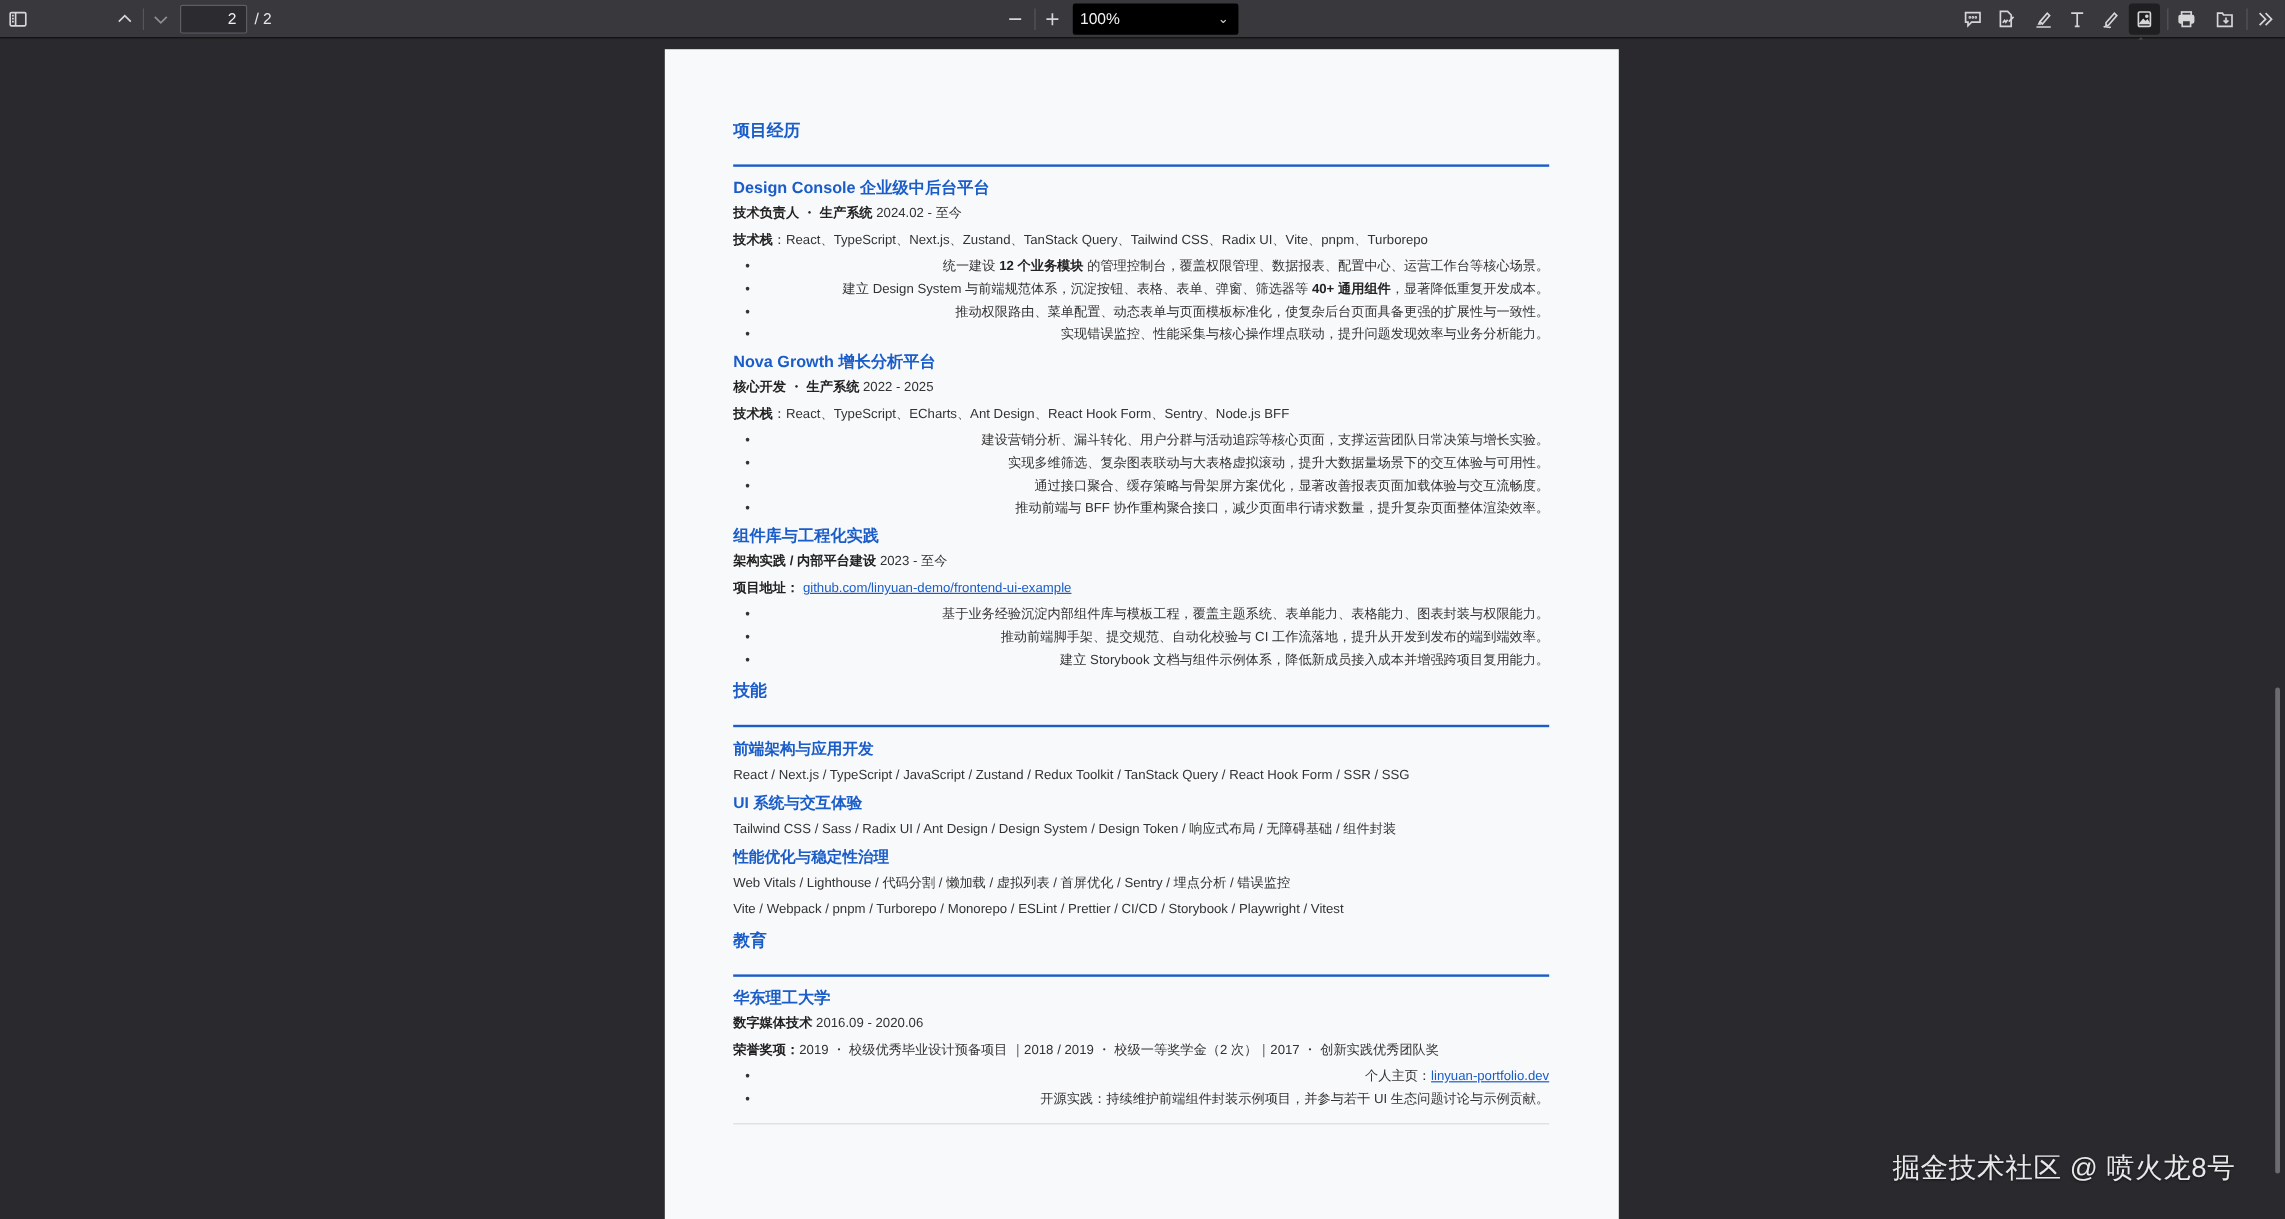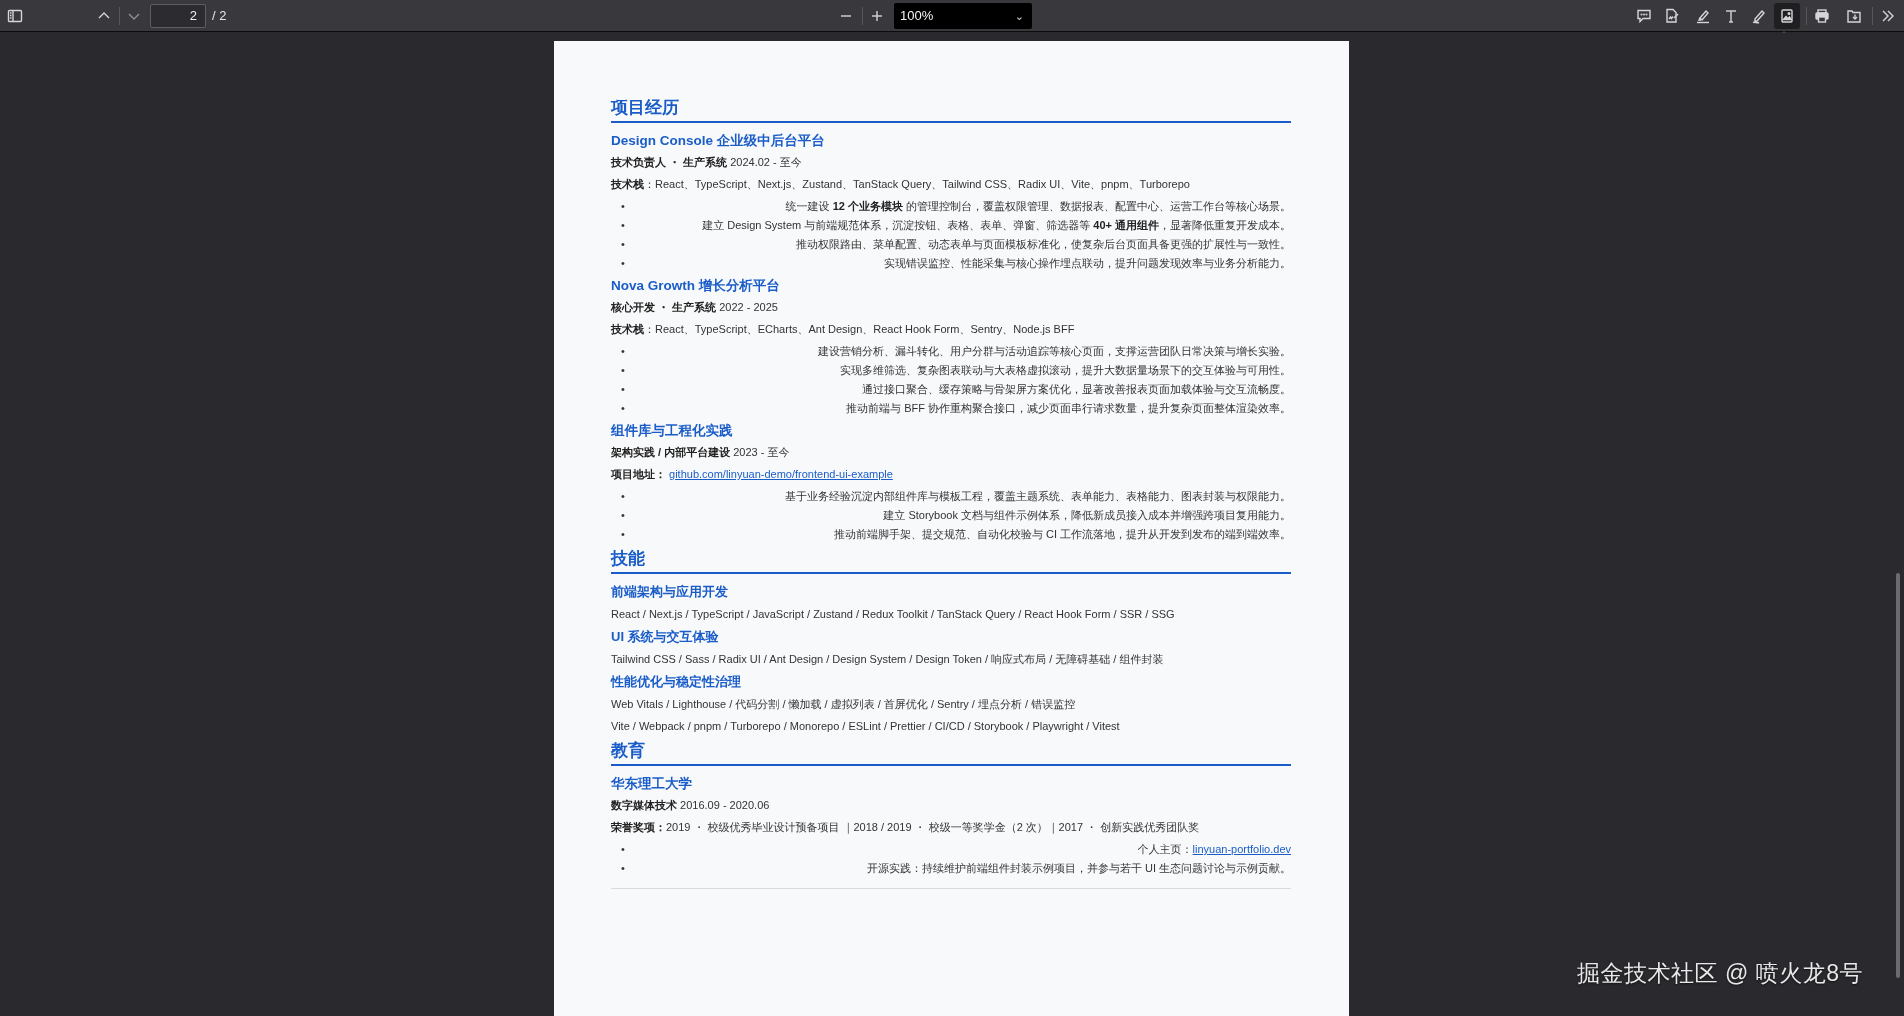--- a/index.html
+++ b/index.html
@@ -22,21 +22,21 @@
   .popover-item { display: flex; align-items: center; height: 35px; padding-left: 14px; color: #ececf0; font-size: 13px; }
   .popover-item .plus { font-size: 18px; margin-right: 10px; color: #e6e6ea; line-height: 1; }
 
   
   .viewer { position: absolute; left: 0; top: 33px; width: 1904px; height: 983px; background: #2a2a2e; }
   .scrollbar { position: absolute; right: 4px; top: 540px; width: 4px; height: 405px; background: #6b6b70; border-radius: 2px; }
 
   .page { position: absolute; left: 554px; top: 8px; width: 795px; height: 990px; background: #f8f9fb; color: #222; }
   .content { position: absolute; left: 57px; top: 56px; width: 680px; }
 
-  .sec-title { color: #1a5dc9; font-size: 17px; font-weight: bold; padding-bottom: 2px; border-bottom: 2px solid #1a5dc9; margin-bottom: 9px; line-height: 22px; }
+  .sec-title { color: #1a5dc9; font-size: 14px; font-weight: bold; padding-bottom: 18px; border-bottom: 2px solid #1a5dc9; margin-bottom: 9px; line-height: 22px; }
   .proj-title { color: #1a5dc9; font-size: 13.5px; font-weight: bold; line-height: 18px; margin-bottom: 4px; }
   .meta { font-size: 11px; line-height: 16px; color: #333; margin-bottom: 6px; }
   .meta b { color: #222; }
   .bullets { list-style: none; margin-left: 10px; margin-bottom: 6px; text-align: right; }
   .bullets li { font-size: 11px; line-height: 16px; color: #333; padding-left: 12px; position: relative; margin-bottom: 3px; }
   .bullets li::before { content: "•"; position: absolute; left: 0; top: 0; color: #333; }
   .bullets li b { color: #222; }
   .link { color: #1a5dc9; text-decoration: underline; }
   .skill-title { color: #1a5dc9; font-size: 13px; font-weight: bold; line-height: 18px; margin-bottom: 5px; }
   .skill-text { font-size: 11px; line-height: 16px; color: #333; margin-bottom: 6px; }
@@ -194,22 +194,22 @@
             <li>推动前端与 BFF 协作重构聚合接口，减少页面串行请求数量，提升复杂页面整体渲染效率。</li>
           </ul>
         </div>
 
         <div>
           <div class="proj-title">组件库与工程化实践</div>
           <div class="meta"><b>架构实践 / 内部平台建设</b> <span>2023 - 至今</span></div>
           <div class="meta"><b>项目地址：</b> <span class="link">github.com/linyuan-demo/frontend-ui-example</span></div>
           <ul class="bullets">
             <li>基于业务经验沉淀内部组件库与模板工程，覆盖主题系统、表单能力、表格能力、图表封装与权限能力。</li>
+            <li>推动前端脚手架、提交规范、自动化校验与 CI 工作流落地，提升从开发到发布的端到端效率。</li>
             <li>建立 Storybook 文档与组件示例体系，降低新成员接入成本并增强跨项目复用能力。</li>
-            <li>推动前端脚手架、提交规范、自动化校验与 CI 工作流落地，提升从开发到发布的端到端效率。</li>
           </ul>
         </div>
       </div>
 
       <div class="section">
         <div class="sec-title">技能</div>
         <div class="skill-title">前端架构与应用开发</div>
         <div class="skill-text">React / Next.js / TypeScript / JavaScript / Zustand / Redux Toolkit / TanStack Query / React Hook Form / SSR / SSG</div>
         <div class="skill-title">UI 系统与交互体验</div>
         <div class="skill-text">Tailwind CSS / Sass / Radix UI / Ant Design / Design System / Design Token / 响应式布局 / 无障碍基础 / 组件封装</div>

